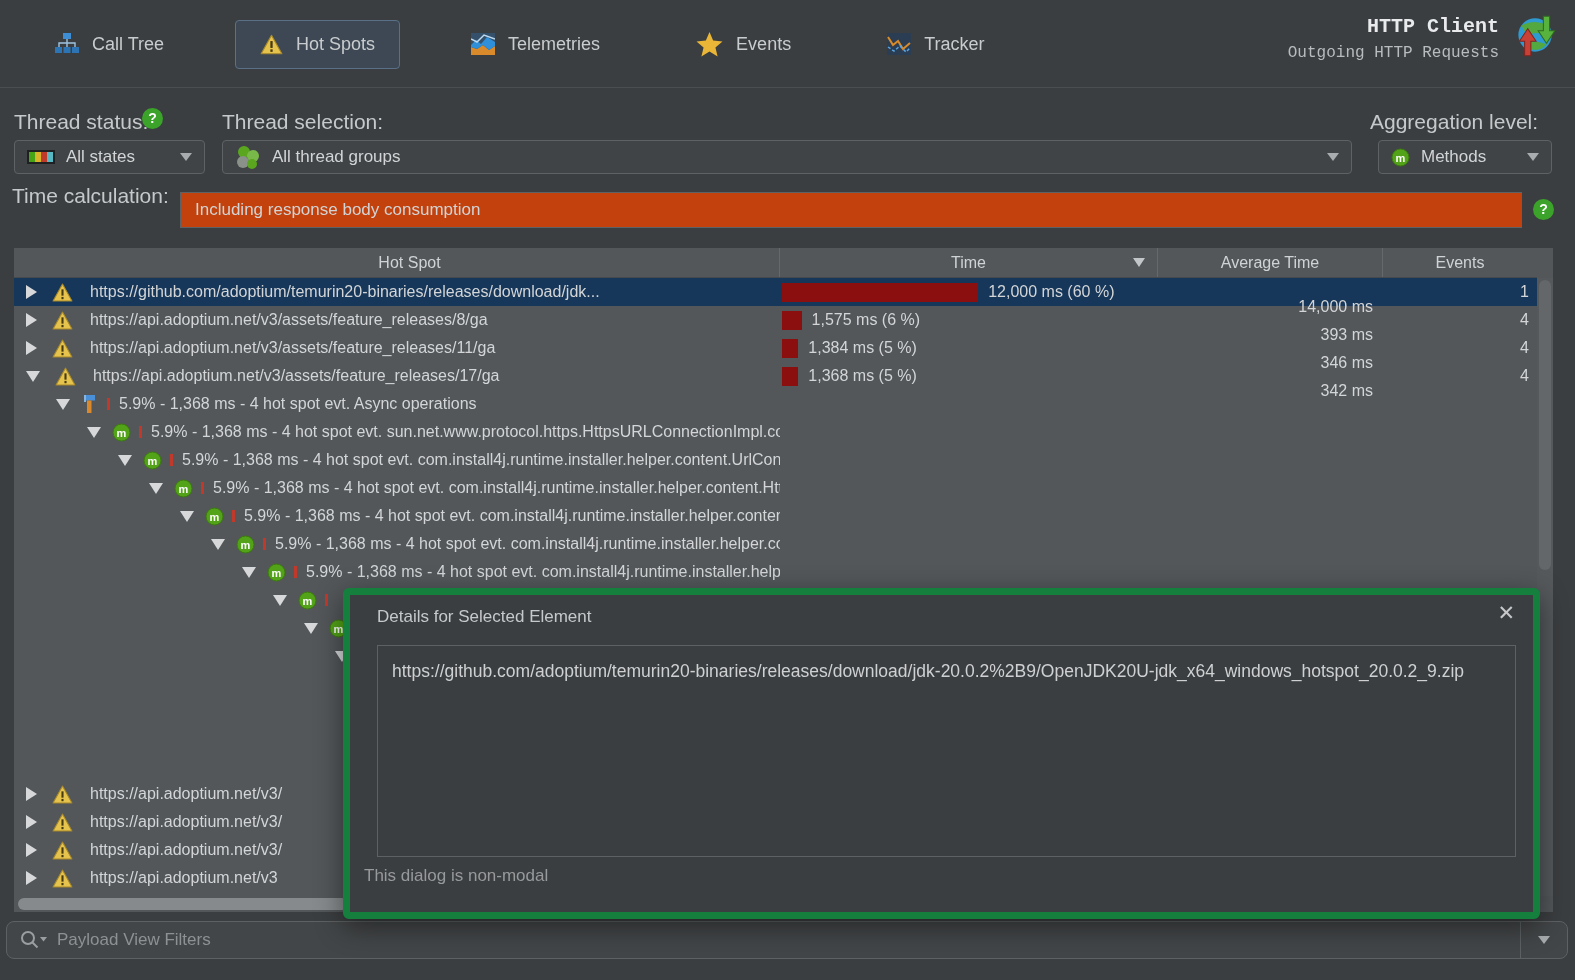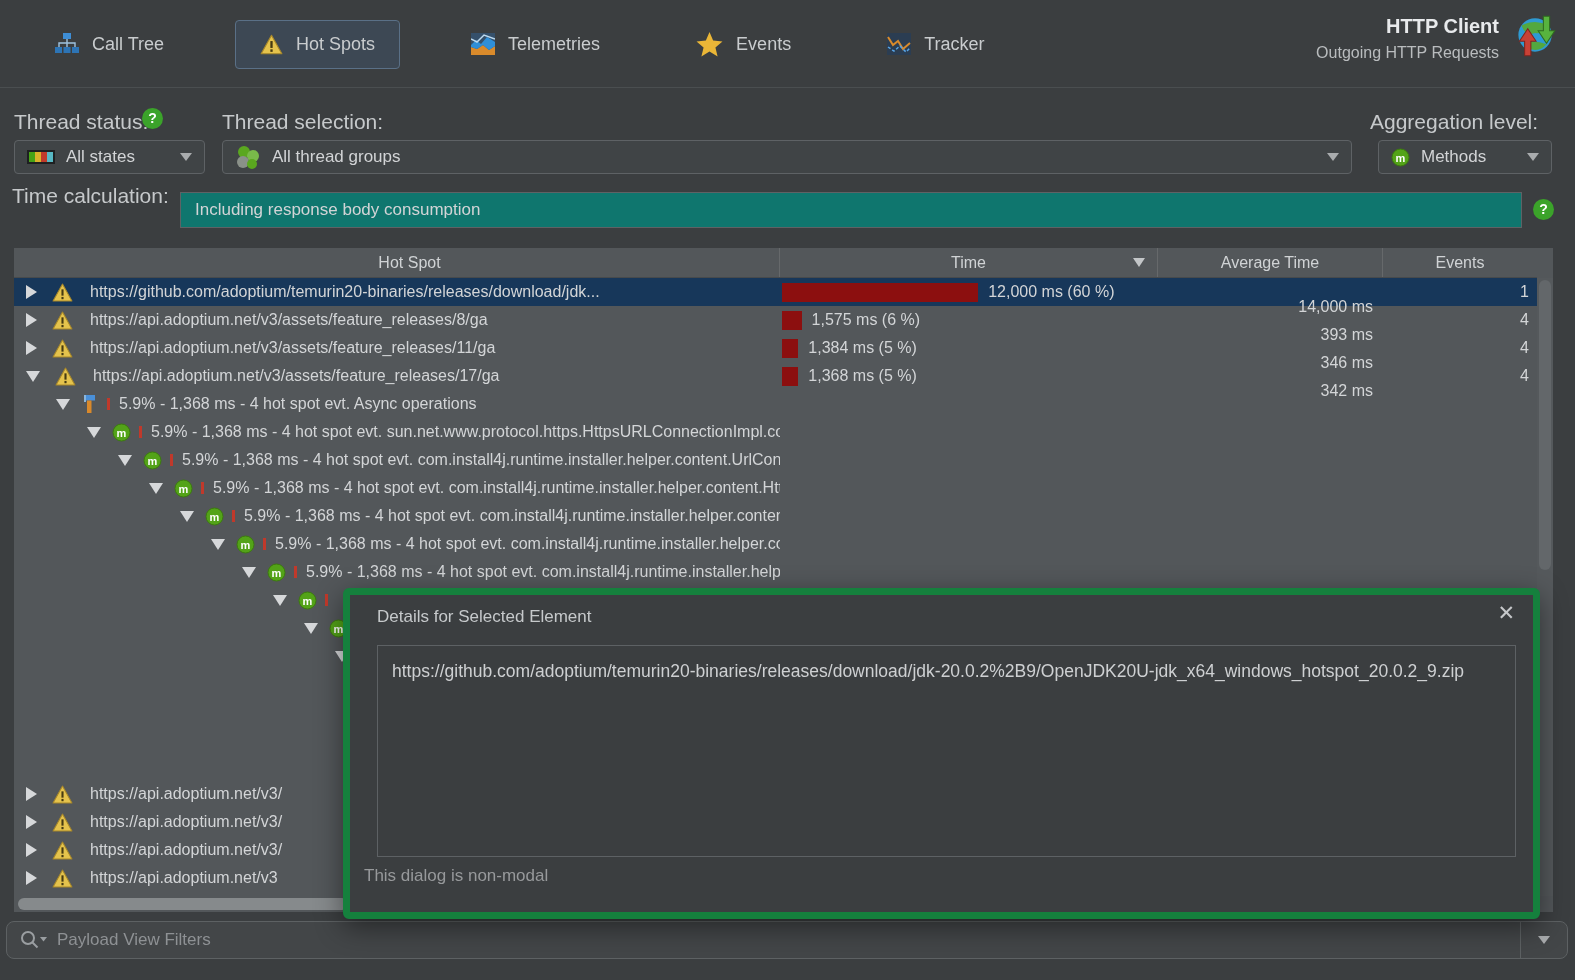--- a/index.html
+++ b/index.html
@@ -5,31 +5,31 @@
   html,body{margin:0;padding:0;background:#2e3133;}
   .app{position:relative;width:1575px;height:980px;background:#3b3e40;overflow:hidden;
        font-family:"Liberation Sans",sans-serif;color:#cbced0;}
   
   .tabbar{position:absolute;left:0;top:0;width:1575px;height:88px;border-bottom:1px solid #4a4e50;box-sizing:border-box;}
   .tabs{position:absolute;left:30px;top:0;height:88px;display:flex;align-items:center;gap:46px;}
   .tab{display:flex;align-items:center;gap:13px;font-size:18px;color:#c9ccce;padding:13px 24px;border:1px solid transparent;border-radius:4px;cursor:default;}
   .tab.selected{background:#3d4854;border-color:#5a7087;}
   .tab .ticon{display:flex;align-items:center;}
   .probe-head{position:absolute;right:16px;top:12px;display:flex;align-items:center;gap:10px;}
-  .probe-titles{text-align:right;}
+  .probe-titles{text-align:right;font-family:Liberation Mono, monospace;}
   .probe-title{font-size:20px;font-weight:bold;color:#e8eaec;}
   .probe-subtitle{font-size:16px;color:#b9bcbe;margin-top:6px;}
   
   .flabel{position:absolute;font-size:21px;color:#c6c9cb;}
   .dd{position:absolute;height:34px;border:1px solid #5e6265;border-radius:4px;background:#404446;
       display:flex;align-items:center;box-sizing:border-box;font-size:17px;color:#d2d4d6;}
   .dd .dicon{margin-left:12px;display:flex;align-items:center;}
   .dd .dtext{margin-left:11px;white-space:nowrap;}
   .dd .darrow{position:absolute;right:12px;width:0;height:0;border-top:8px solid #a9acae;border-left:6px solid transparent;border-right:6px solid transparent;}
-  .field{position:absolute;border:1px solid #5e6265;background:#0f766e;display:flex;align-items:center;
+  .field{position:absolute;border:1px solid #5e6265;background:#c2410c;display:flex;align-items:center;
          font-size:17px;color:#d2d4d6;box-sizing:border-box;padding-left:14px;}
   .helpwrap{position:absolute;display:flex;}
   
   .table{position:absolute;left:14px;top:248px;width:1539px;height:664px;background:#53575a;}
   .thead{position:absolute;left:0;top:0;width:1523px;height:30px;display:flex;border-bottom:1px solid #474a4c;box-sizing:border-box;}
   .th{position:relative;display:flex;align-items:center;justify-content:center;font-size:16px;color:#d0d3d5;border-right:1px solid #66696b;box-sizing:border-box;flex:none;}
   .th:last-child{border-right:none;}
   .sortarrow{position:absolute;right:12px;width:0;height:0;border-top:9px solid #c3c6c8;border-left:6px solid transparent;border-right:6px solid transparent;}
   .tbody{position:absolute;left:0;top:30px;width:1523px;}
   .row{height:28px;display:flex;align-items:center;font-size:16px;color:#d3d5d7;}

